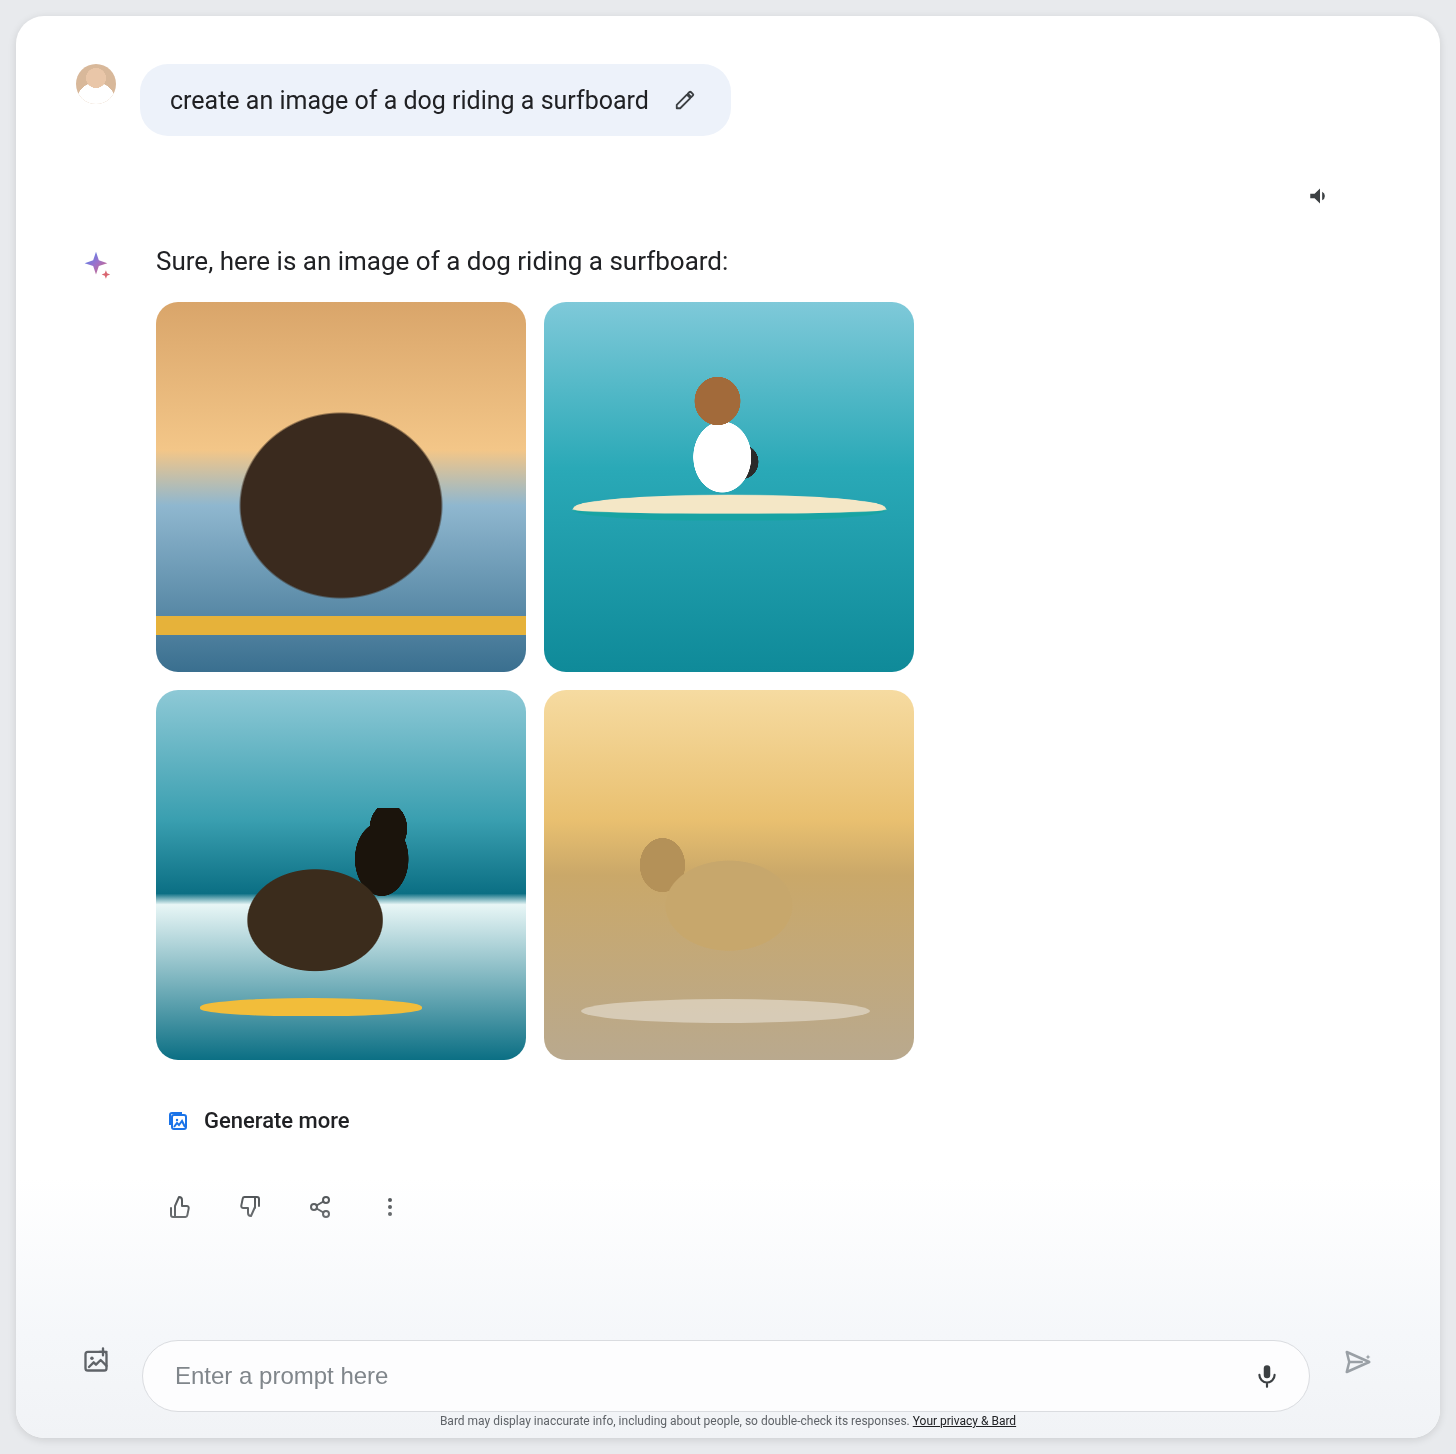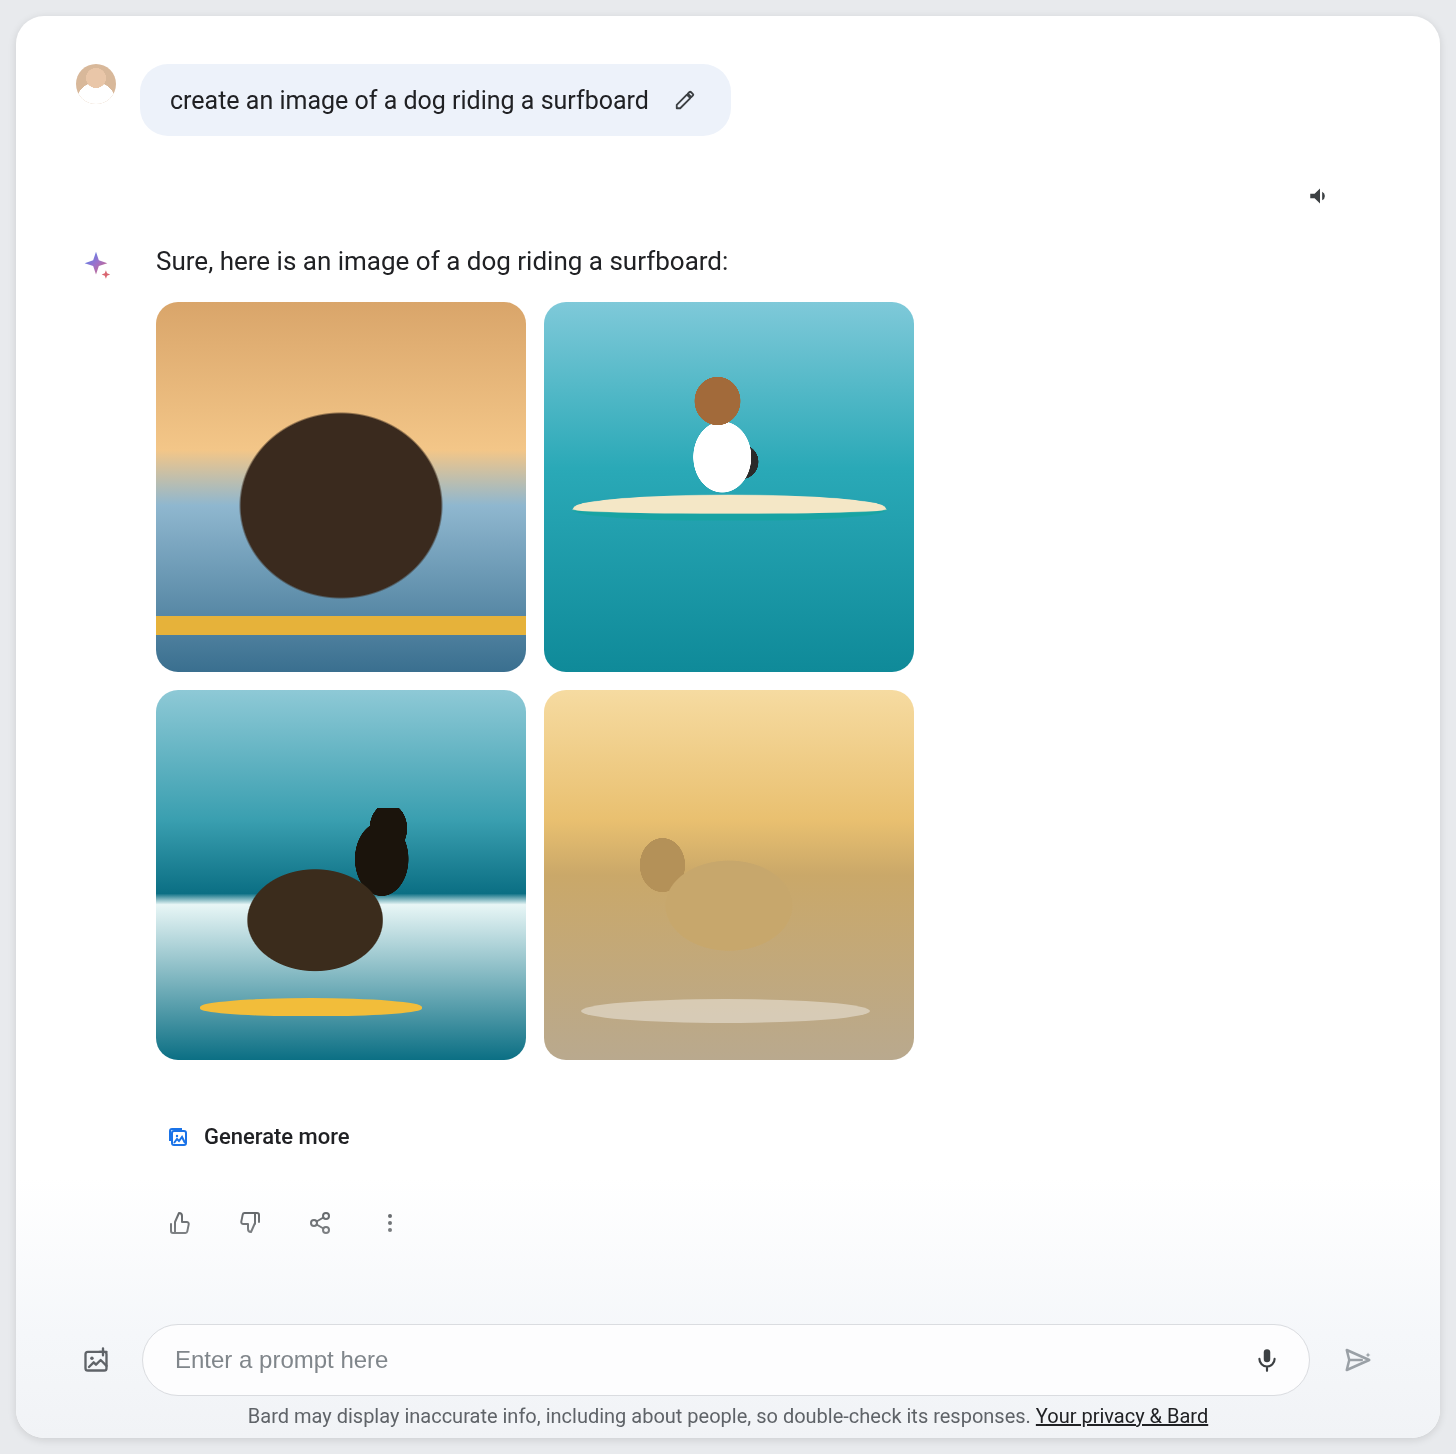--- a/index.html
+++ b/index.html
@@ -154,21 +154,21 @@
      background:
        radial-gradient(ellipse 55% 40% at 50% 55%, #c7a76c 0 55%, transparent 56%),
        radial-gradient(ellipse 18% 22% at 18% 35%, #b49158 0 60%, transparent 61%);
   }
   .scene4::after { content:""; position:absolute; left:10%; bottom:10%; width:78%; height:24px;
      background: rgba(255,255,255,0.4); border-radius:50%;
   }
 
   .generate-more {
     display:flex; align-items:center; gap:14px;
-    margin-top: 64px;
+    margin-top: 48px;
     padding-left: 10px;
     cursor:pointer;
     font-size: 22px;
     color: var(--text);
     font-weight:500;
     width:fit-content;
   }
   .generate-more .gm-icon { color:#1a73e8; }
 
   .feedback-row {
@@ -179,23 +179,23 @@
   .feedback-row .icon-btn { width:36px; height:36px; }
 
   .fade-bottom {
     position:absolute; left:0; right:0; bottom:0; height:260px;
     background: linear-gradient(180deg, rgba(255,255,255,0) 0%, #f5f7fa 60%, #f1f3f6 100%);
     border-radius: 0 0 28px 28px;
     pointer-events:none;
   }
 
   .input-bar-wrap {
-    position:absolute; left:0; right:0; bottom:42px;
+    position:absolute; left:0; right:0; bottom:26px;
     padding: 0 60px;
-    display:flex; align-items:center; gap:26px;border-radius:23px;
+    display:flex; gap:26px;border-radius:23px;
   }
   .upload-btn {
     width:40px; height:40px; flex-shrink:0;
     background:transparent; border:none; cursor:pointer;
     display:flex; align-items:center; justify-content:center;
     color: var(--icon);
   }
   .prompt-input-wrap {
     flex:1;
     display:flex; align-items:center;
@@ -210,21 +210,21 @@
     font-size: 24px; color: var(--text);
   }
   .prompt-input-wrap input::placeholder { color:#80868b; }
   .mic-btn { width:44px;height:44px;border:none;background:transparent;cursor:pointer;
     display:flex;align-items:center;justify-content:center; color:var(--icon); }
   .send-btn { width:44px;height:44px;border:none;background:transparent;cursor:pointer;
     display:flex;align-items:center;justify-content:center; color:#9aa0a6; flex-shrink:0;}
   .disclaimer {
     position:absolute; left:0; right:0; bottom:10px;
     text-align:center;
-    font-size:20px;
+    font-size:12px;
     color:#5f6368;
   }
   .disclaimer a { color:#202124; text-decoration:underline; cursor:pointer; }
 
   svg { display:block; }
 </style>
 </head>
 <body>
 
 <div class="window">

